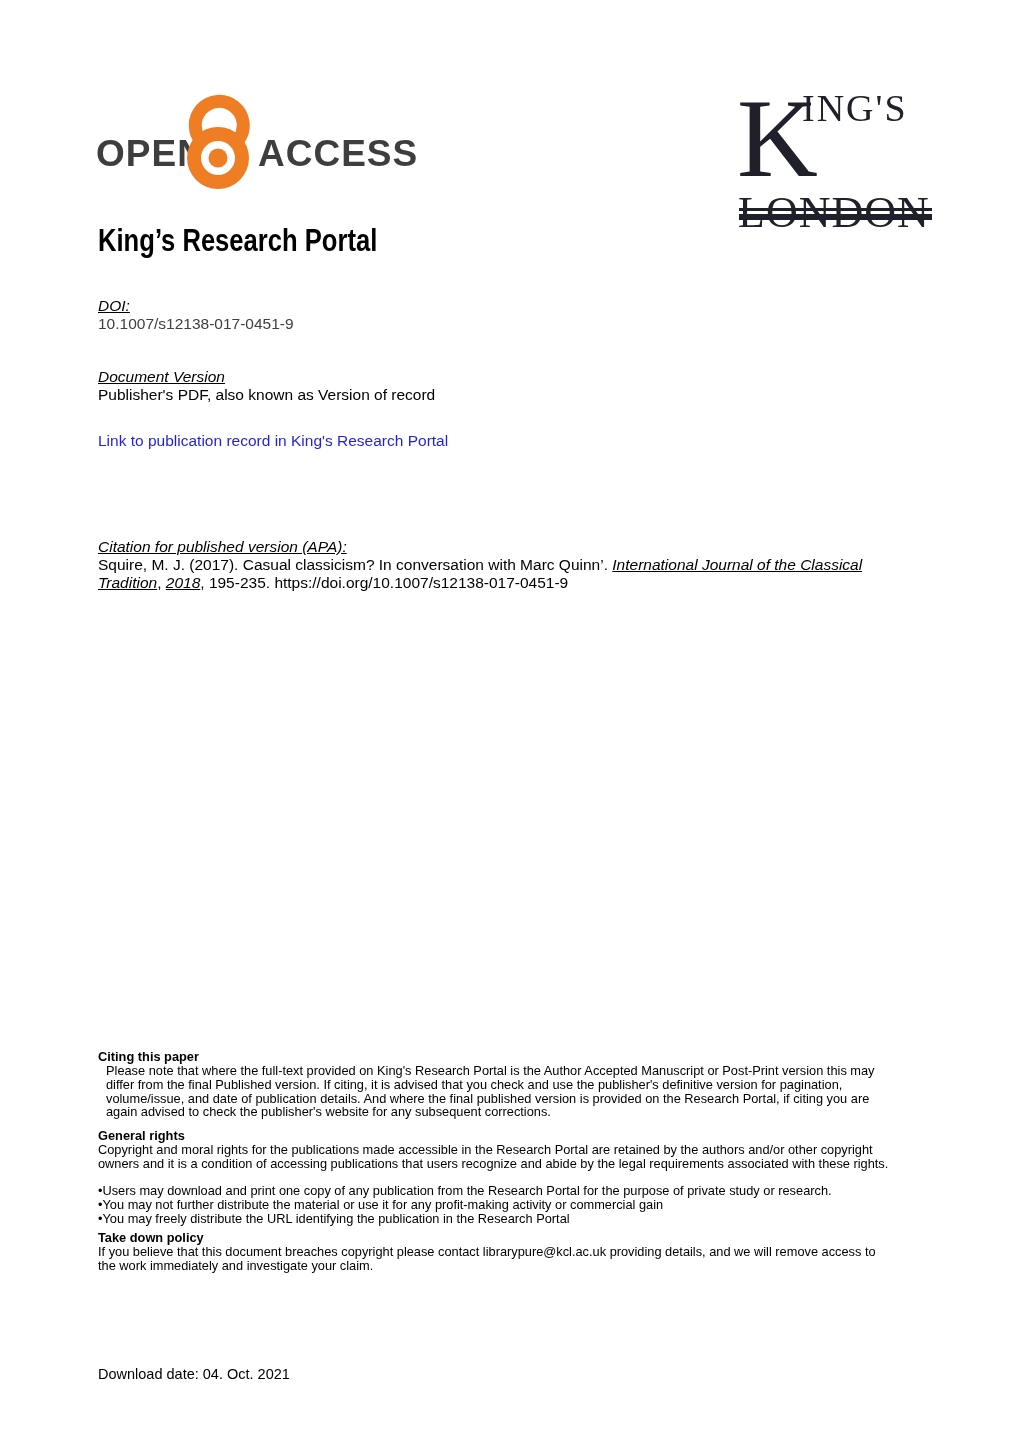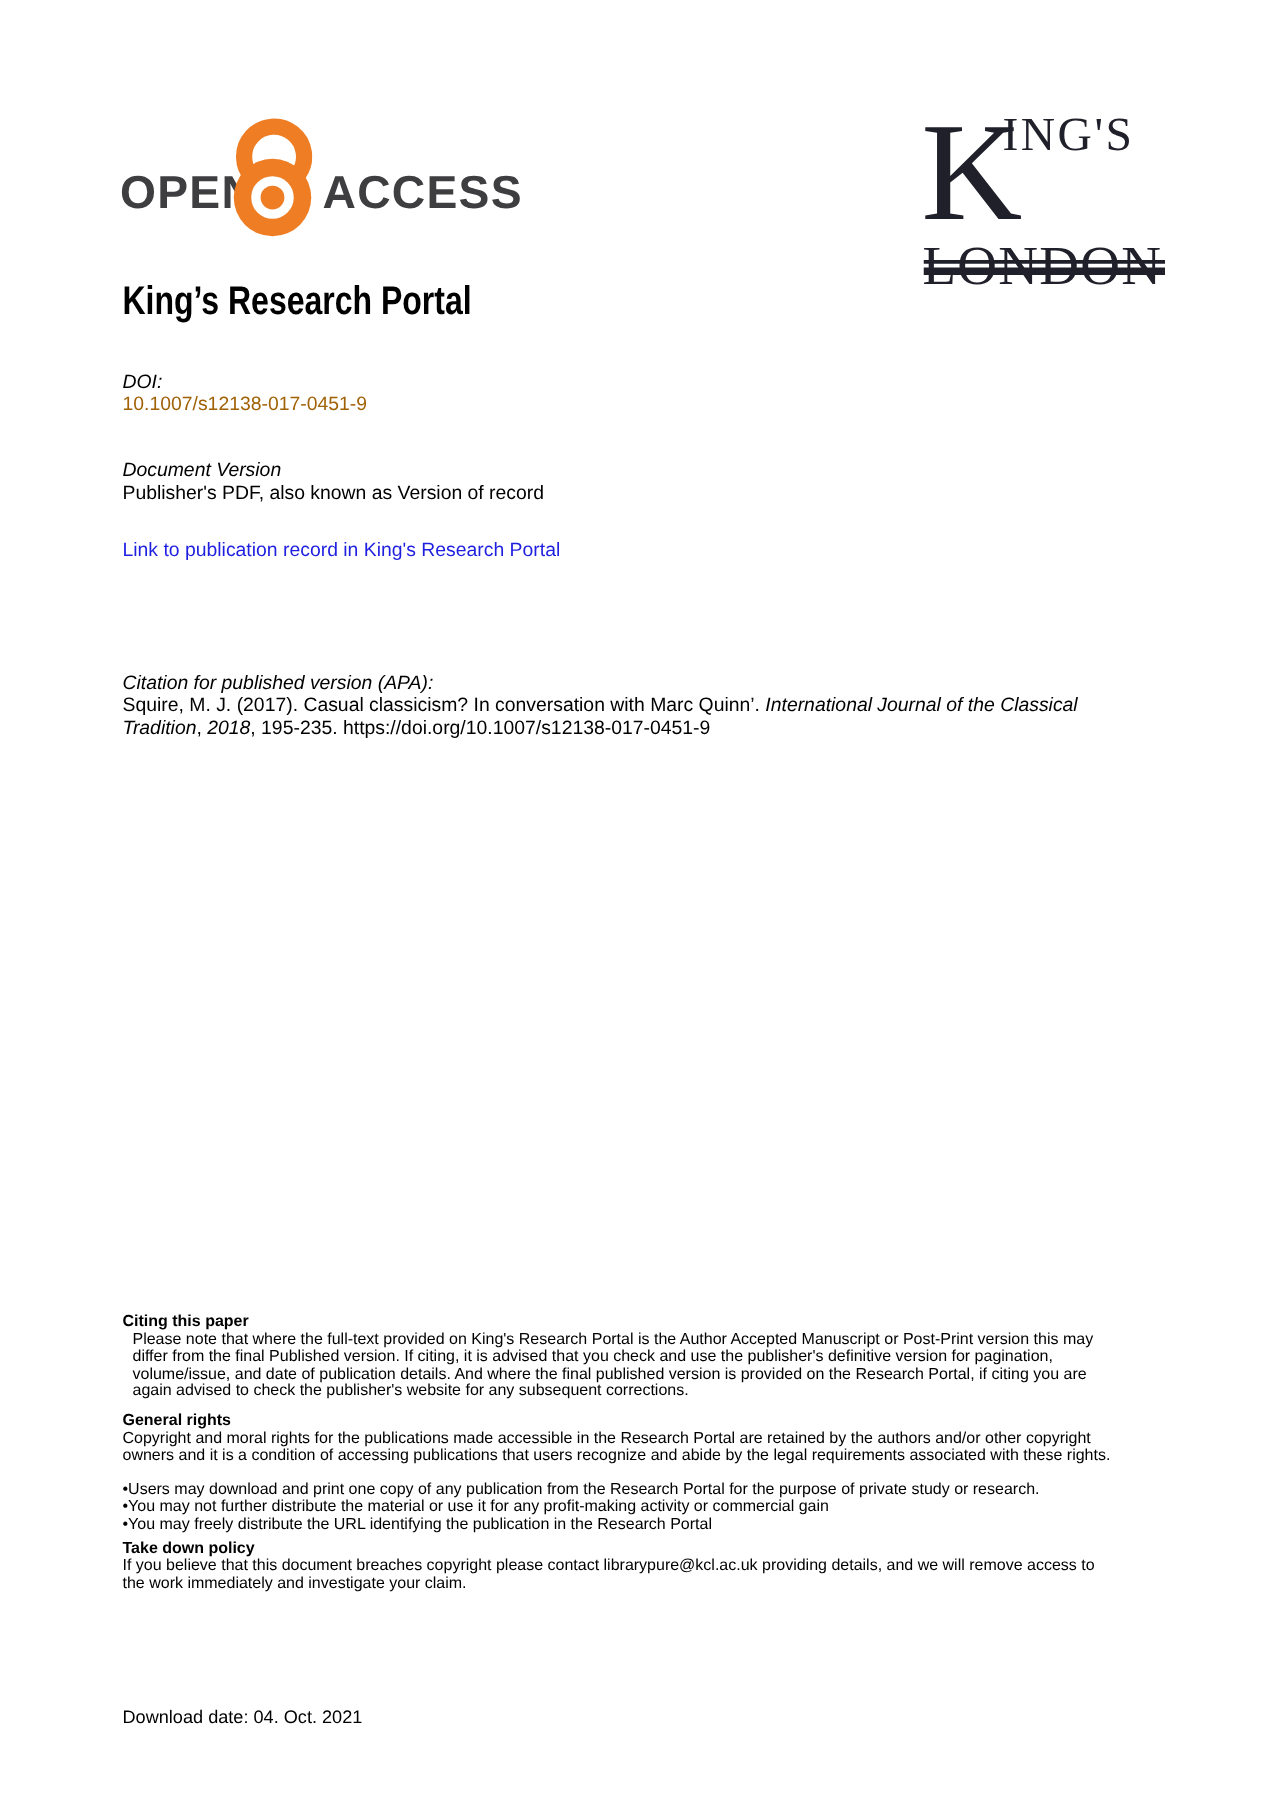--- a/index.html
+++ b/index.html
@@ -38,21 +38,21 @@
     font-size: 32px;
     transform: scaleX(0.80);
     transform-origin: 0 0;
     white-space: nowrap;
     letter-spacing: 0;
     color: #000;
   }
 
   
   .t15 { font-size: 15.5px; line-height: 18px; white-space: nowrap; }
-  .ital { font-style: italic; }
+  .ital { font-style: italic; text-decoration: underline; }
   .link { text-decoration: none; cursor: pointer; }
 
   
   .t12 { font-size: 12.8px; line-height: 13.8px; }
   .bold { font-weight: bold; }
   .prelines { white-space: pre-line; }
 
   .t14 { font-size: 14.5px; }
 </style>
 </head>
@@ -79,21 +79,21 @@
     <span class="abs kcl-k" style="left:2px; top:2px;">K</span>
     <span class="abs kcl-ings" style="left:67px; top:9px;">ING'S</span>
     <span class="abs kcl-london" style="left:3px; top:83px;margin-top:28px;">LONDON</span>
     <div class="abs kcl-rule-thin" style="left:4px; top:128px; width:193px;"></div>
     <div class="abs kcl-rule-thick" style="left:4px; top:134px; width:193px;"></div>
   </div>
 
   <div class="abs portal-title" style="left:98px; top:222px;">King’s Research Portal</div>
 
   <div class="abs t15 ital" style="left:98px; top:297px;">DOI:</div>
-  <a class="abs t15 link" style="left:98px; top:315px; color:#a16207;">10.1007/s12138-017-0451-9</a>
+  <a class="abs t15 link" style="left:98px; top:315px; color:#404040;">10.1007/s12138-017-0451-9</a>
 
   <div class="abs t15 ital" style="left:98px; top:368px;">Document Version</div>
   <div class="abs t15" style="left:98px; top:386px;">Publisher's PDF, also known as Version of record</div>
 
   <a class="abs t15 link" style="left:98px; top:432px; color:#1f1fe0;">Link to publication record in King's Research Portal</a>
 
   <div class="abs t15 ital" style="left:98px; top:538px;">Citation for published version (APA):</div>
   <div class="abs t15" style="left:98px; top:556px;">
     <span>Squire, M. J. (2017). Casual classicism? In conversation with Marc Quinn’. </span><span class="ital">International Journal of the Classical</span>
   </div>

